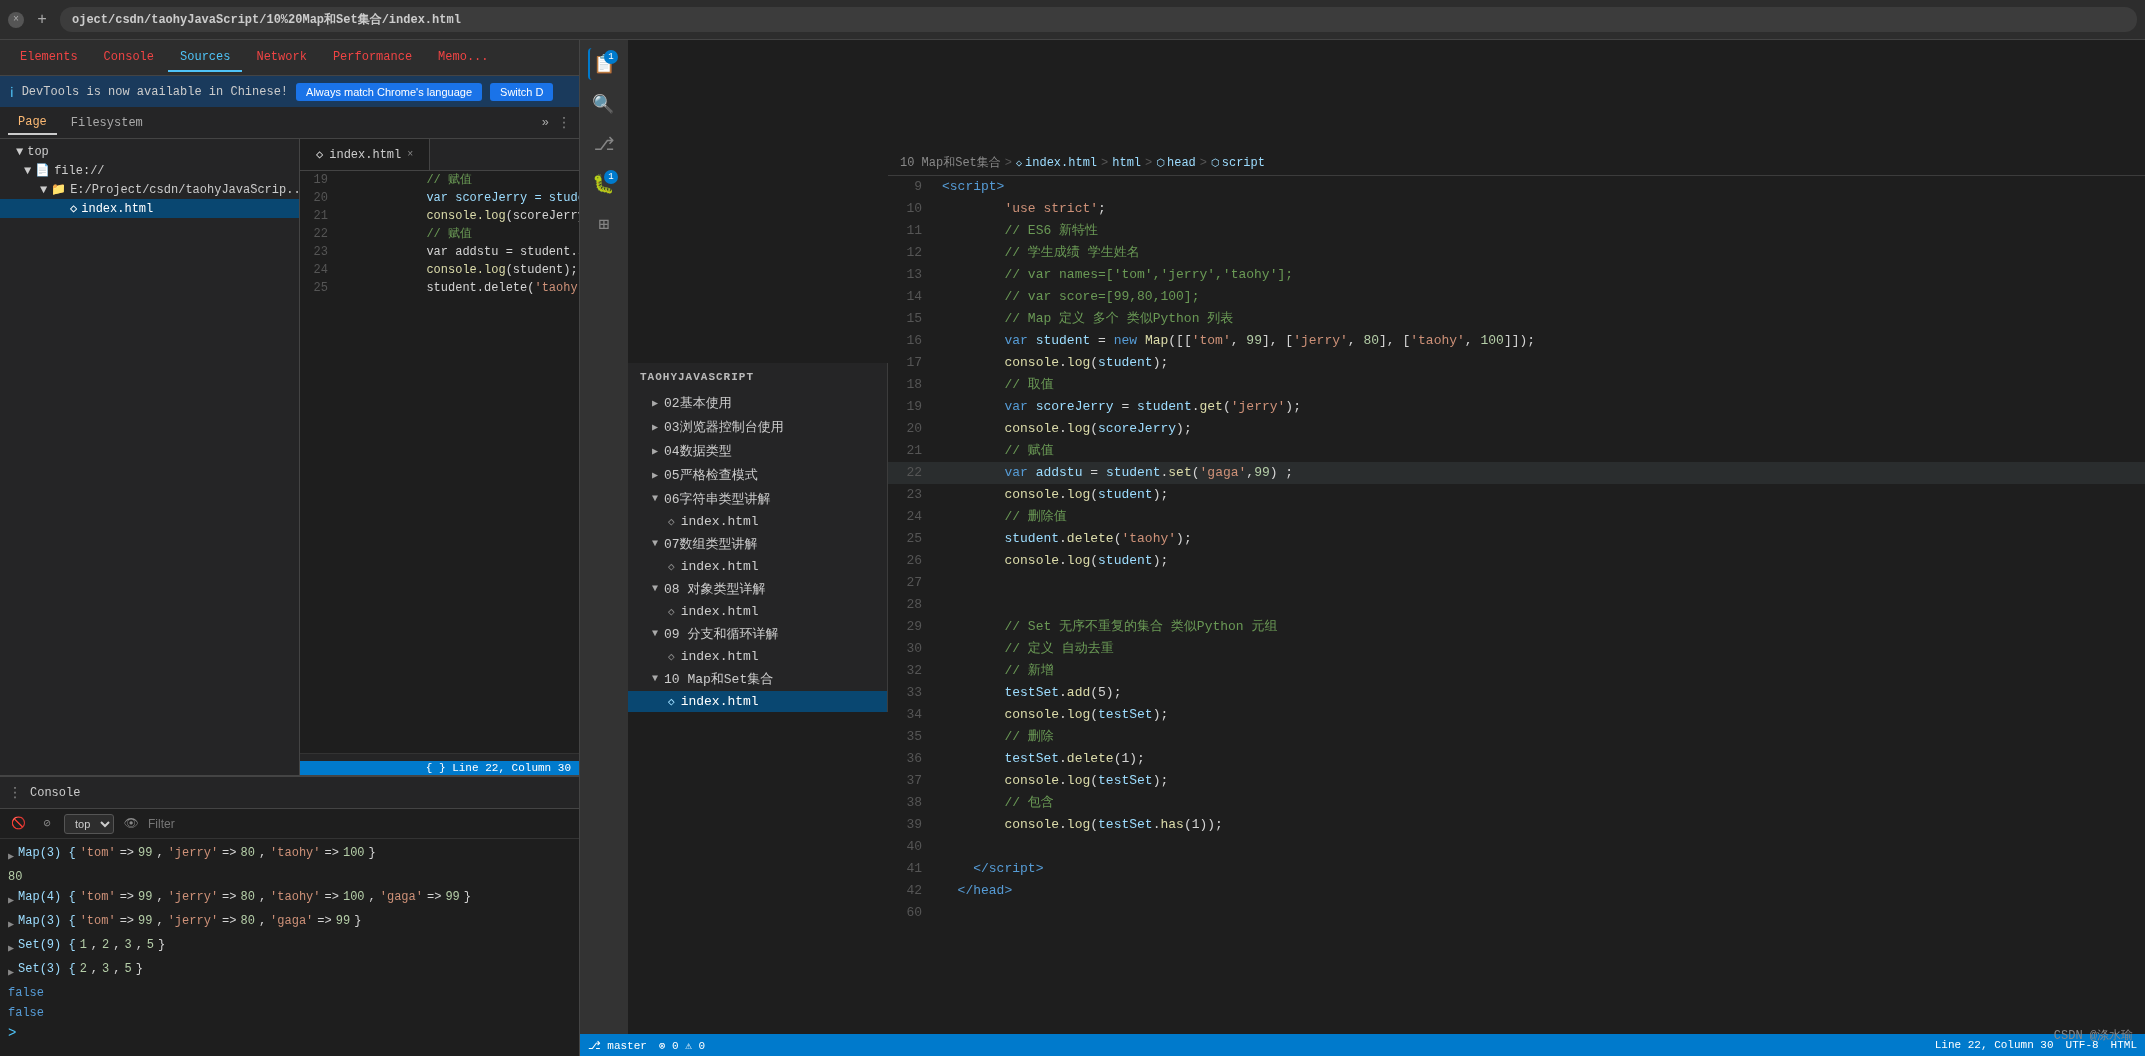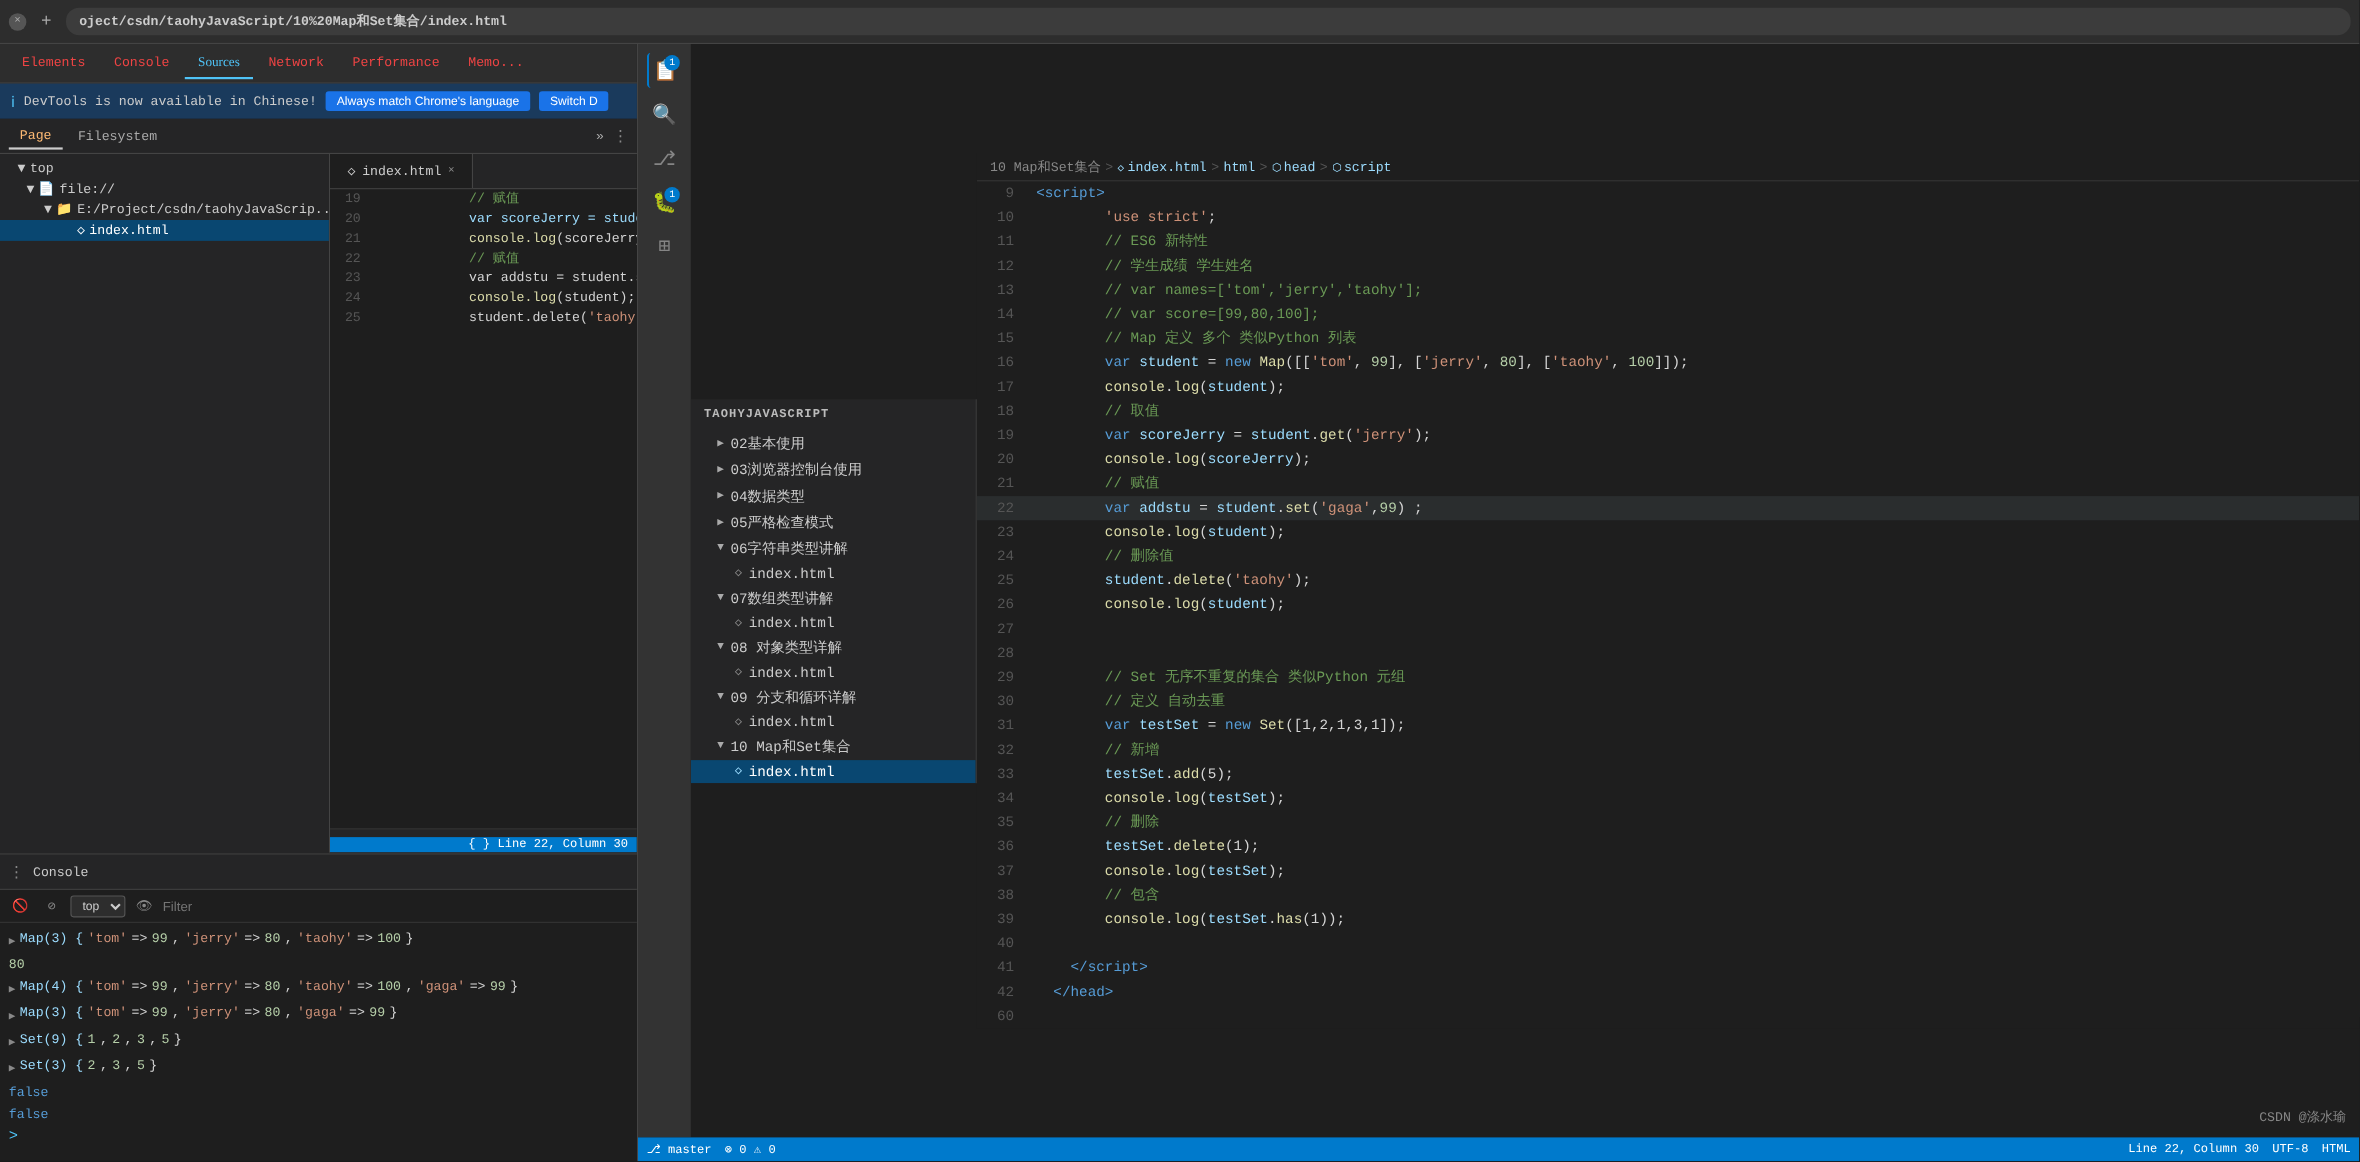--- a/index.html
+++ b/index.html
@@ -81,21 +81,20 @@
       padding: 6px 12px;
       font-size: 12px;
       color: #ef4444;
       cursor: pointer;
       border-bottom: 2px solid transparent;
       white-space: nowrap;
     }
     .devtools-tab.active {
       color: #4fc3f7;
       border-bottom: 2px solid #4fc3f7;
-      font-family: Liberation Serif, serif;
     }
 
     
     .info-bar {
       background: #1a3a5c;
       padding: 6px 10px;
       font-size: 12px;
       color: #ccc;
       display: flex;
       align-items: center;
@@ -442,21 +441,21 @@
     }
     .status-right {
       margin-left: auto;
       display: flex;
       gap: 12px;
     }
 
     
     .watermark {
       position: fixed;
-      bottom: 32px;
+      bottom: 12px;
       right: 12px;
       color: #888;
       font-size: 12px;
     }
   </style>
 </head>
 <body>
 
 <div class="browser-bar">
   <div class="tab-close">×</div>
@@ -856,24 +855,20 @@
             </div>
             <div class="editor-line">
               <span class="editor-line-num">29</span>
               <span class="editor-line-content">        <span class="cmt">// Set 无序不重复的集合 类似Python 元组</span></span>
             </div>
             <div class="editor-line">
               <span class="editor-line-num">30</span>
               <span class="editor-line-content">        <span class="cmt">// 定义 自动去重</span></span>
             </div>
             <div class="editor-line">
-              <span class="editor-line-num">31</span>
-              <span class="editor-line-content">        <span class="kw">var</span> <span class="cyan">testSet</span> <span class="op">=</span> <span class="kw">new</span> <span class="fn">Set</span><span class="white">([1,2,1,3,1]);</span></span>
-            </div>
-            <div class="editor-line">
               <span class="editor-line-num">32</span>
               <span class="editor-line-content">        <span class="cmt">// 新增</span></span>
             </div>
             <div class="editor-line">
               <span class="editor-line-num">33</span>
               <span class="editor-line-content">        <span class="cyan">testSet</span><span class="white">.</span><span class="fn">add</span><span class="white">(5);</span></span>
             </div>
             <div class="editor-line">
               <span class="editor-line-num">34</span>
               <span class="editor-line-content">        <span class="fn">console</span><span class="white">.</span><span class="fn">log</span><span class="white">(</span><span class="cyan">testSet</span><span class="white">);</span></span>

